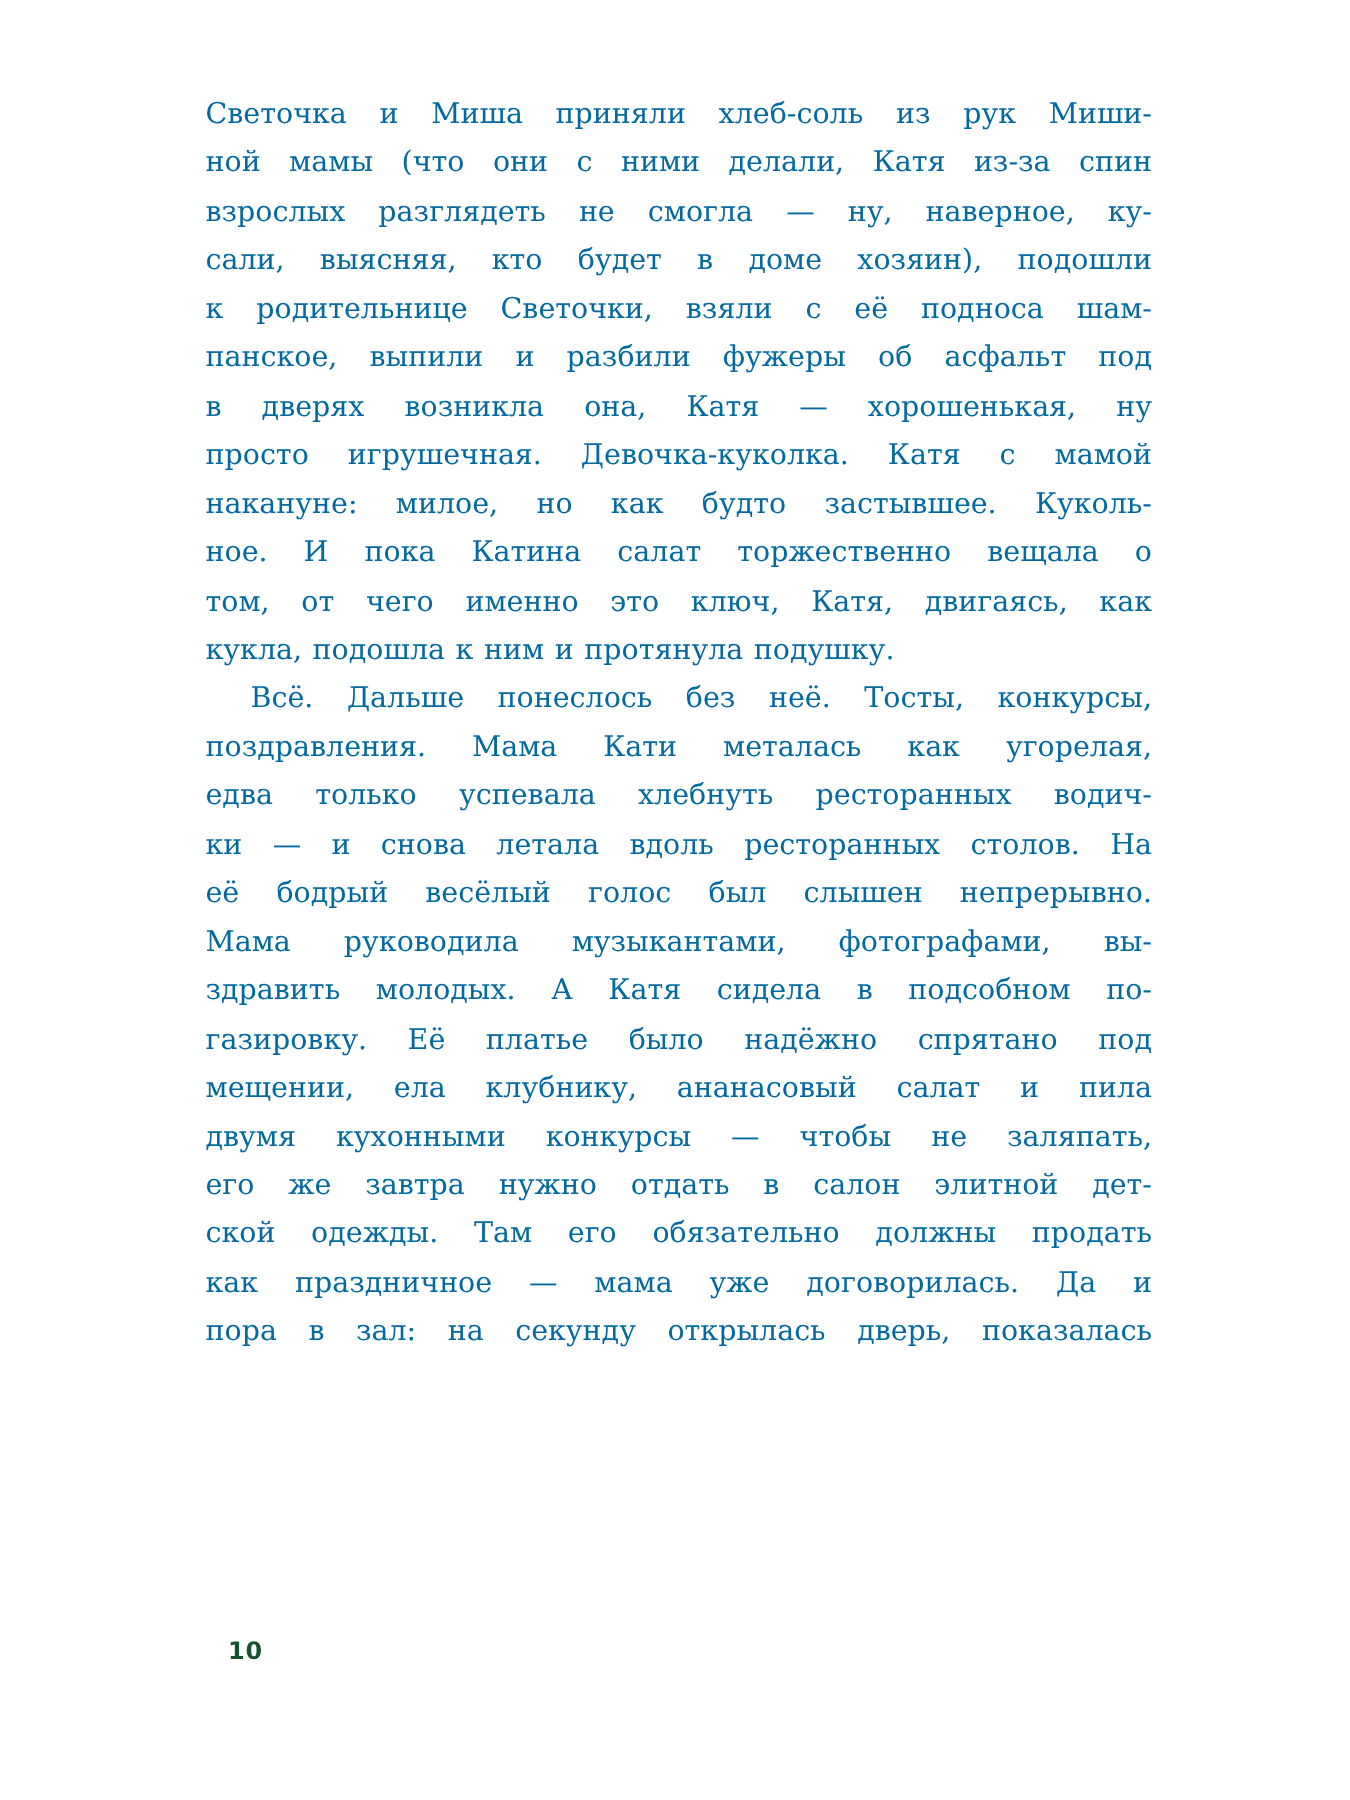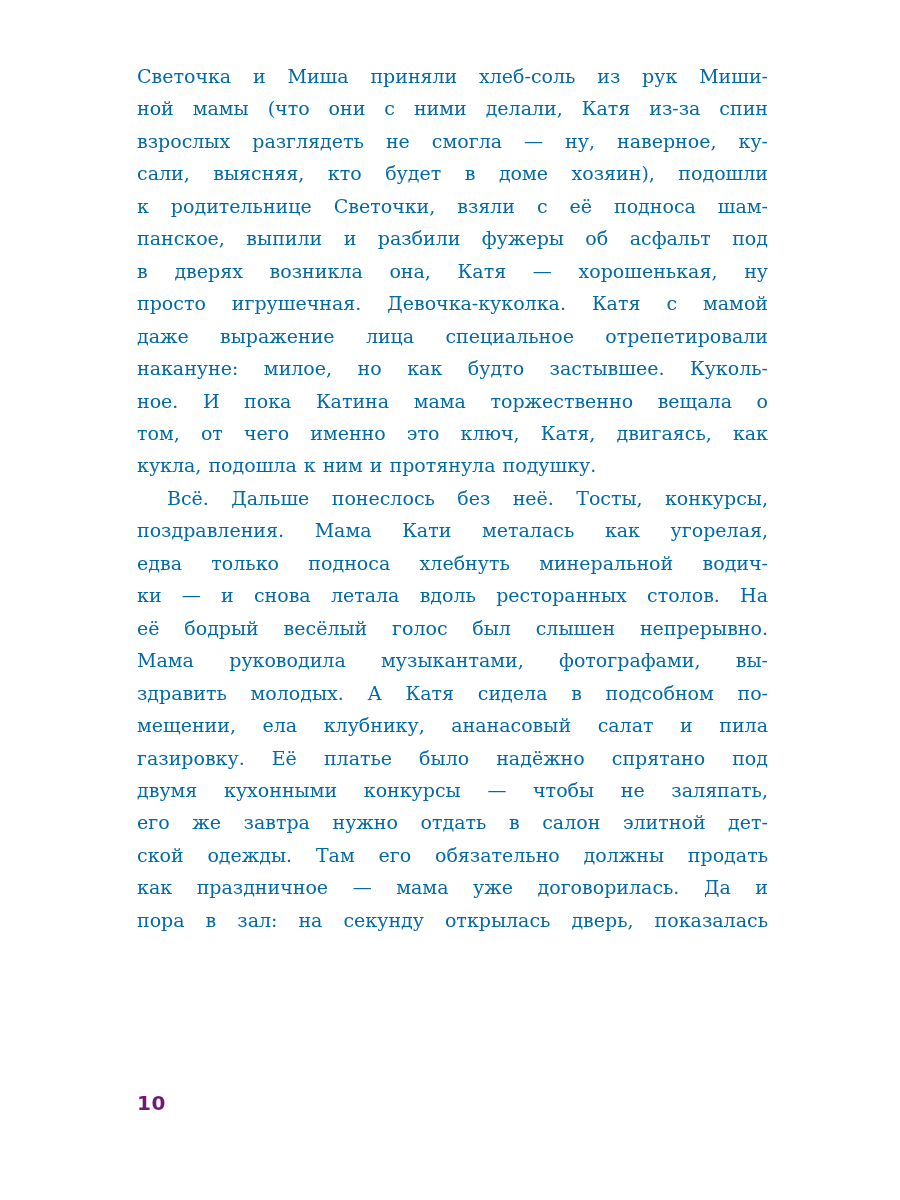--- a/index.html
+++ b/index.html
@@ -31,56 +31,55 @@
     word-spacing: 1px;
   }
   .line.para-end {
     text-align-last: left;
   }
   .line.first-indent {
     padding-left: 30px;
   }
   .page-number {
     position: absolute;
-    left: 137px;
+    left: 152px;
     top: 1091px;
     font-family: "DejaVu Sans", "Liberation Sans", sans-serif;
     font-weight: bold;
-    font-size: 20px;
+    font-size: 16px;
     letter-spacing: 0.5px;
-    color: #701a75;
+    color: #14532d;
   }
 </style>
 </head>
 <body>
 
 <div class="page">
   <div class="text-block" id="text-block">
       <div class="line">Светочка и Миша приняли хлеб-соль из рук Миши-</div>
       <div class="line">ной мамы (что они с ними делали, Катя из-за спин</div>
       <div class="line">взрослых разглядеть не смогла — ну, наверное, ку-</div>
       <div class="line">сали, выясняя, кто будет в доме хозяин), подошли</div>
       <div class="line">к родительнице Светочки, взяли с её подноса шам-</div>
       <div class="line">панское, выпили и разбили фужеры об асфальт под</div>
       <div class="line">в дверях возникла она, Катя — хорошенькая, ну</div>
       <div class="line">просто игрушечная. Девочка-куколка. Катя с мамой</div>
-      <div class="line">даже выражение лица специальное отрепетировали</div>
       <div class="line">накануне: милое, но как будто застывшее. Куколь-</div>
-      <div class="line">ное. И пока Катина мама торжественно вещала о</div>
+      <div class="line">ное. И пока Катина салат торжественно вещала о</div>
       <div class="line">том, от чего именно это ключ, Катя, двигаясь, как</div>
       <div class="line para-end">кукла, подошла к ним и протянула подушку.</div>
       <div class="line first-indent">Всё. Дальше понеслось без неё. Тосты, конкурсы,</div>
       <div class="line">поздравления. Мама Кати металась как угорелая,</div>
-      <div class="line">едва только подноса хлебнуть минеральной водич-</div>
+      <div class="line">едва только успевала хлебнуть ресторанных водич-</div>
       <div class="line">ки — и снова летала вдоль ресторанных столов. На</div>
       <div class="line">её бодрый весёлый голос был слышен непрерывно.</div>
       <div class="line">Мама руководила музыкантами, фотографами, вы-</div>
       <div class="line">здравить молодых. А Катя сидела в подсобном по-</div>
+      <div class="line">газировку. Её платье было надёжно спрятано под</div>
       <div class="line">мещении, ела клубнику, ананасовый салат и пила</div>
-      <div class="line">газировку. Её платье было надёжно спрятано под</div>
       <div class="line">двумя кухонными конкурсы — чтобы не заляпать,</div>
       <div class="line">его же завтра нужно отдать в салон элитной дет-</div>
       <div class="line">ской одежды. Там его обязательно должны продать</div>
       <div class="line">как праздничное — мама уже договорилась. Да и</div>
       <div class="line">пора в зал: на секунду открылась дверь, показалась</div>
     </div>
   <div class="page-number">10</div>
 </div>
 
 </body></html>

